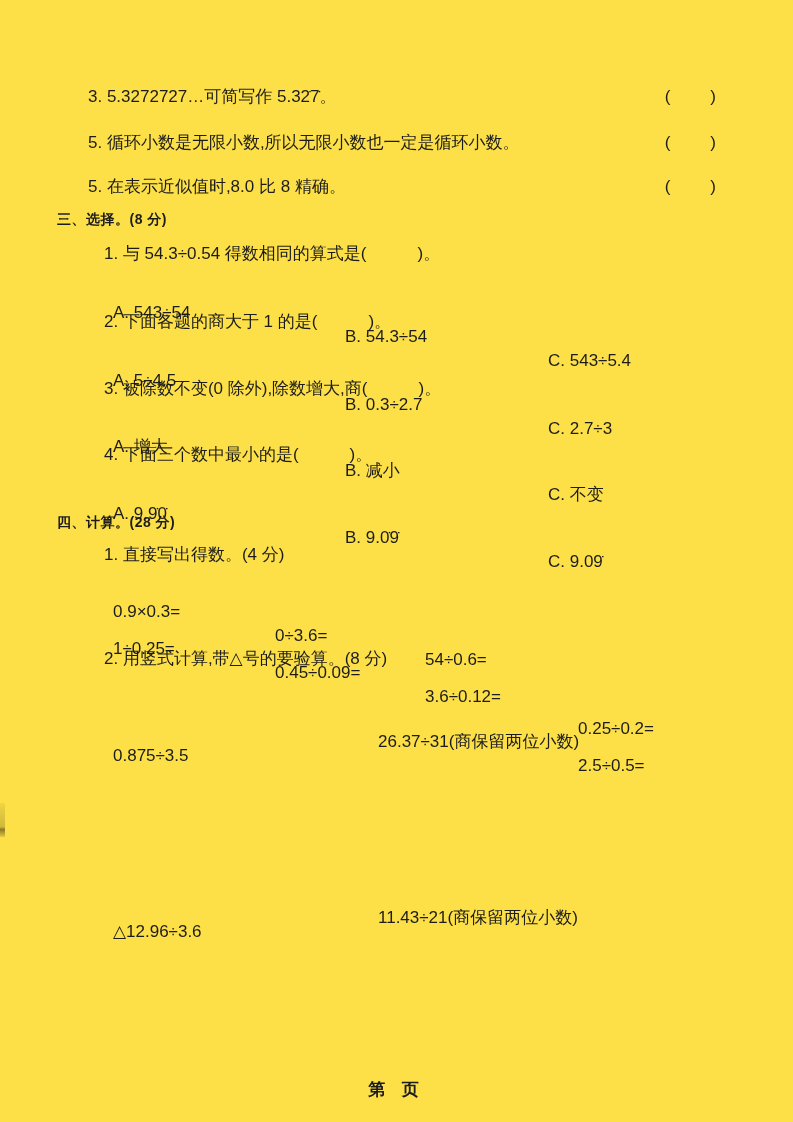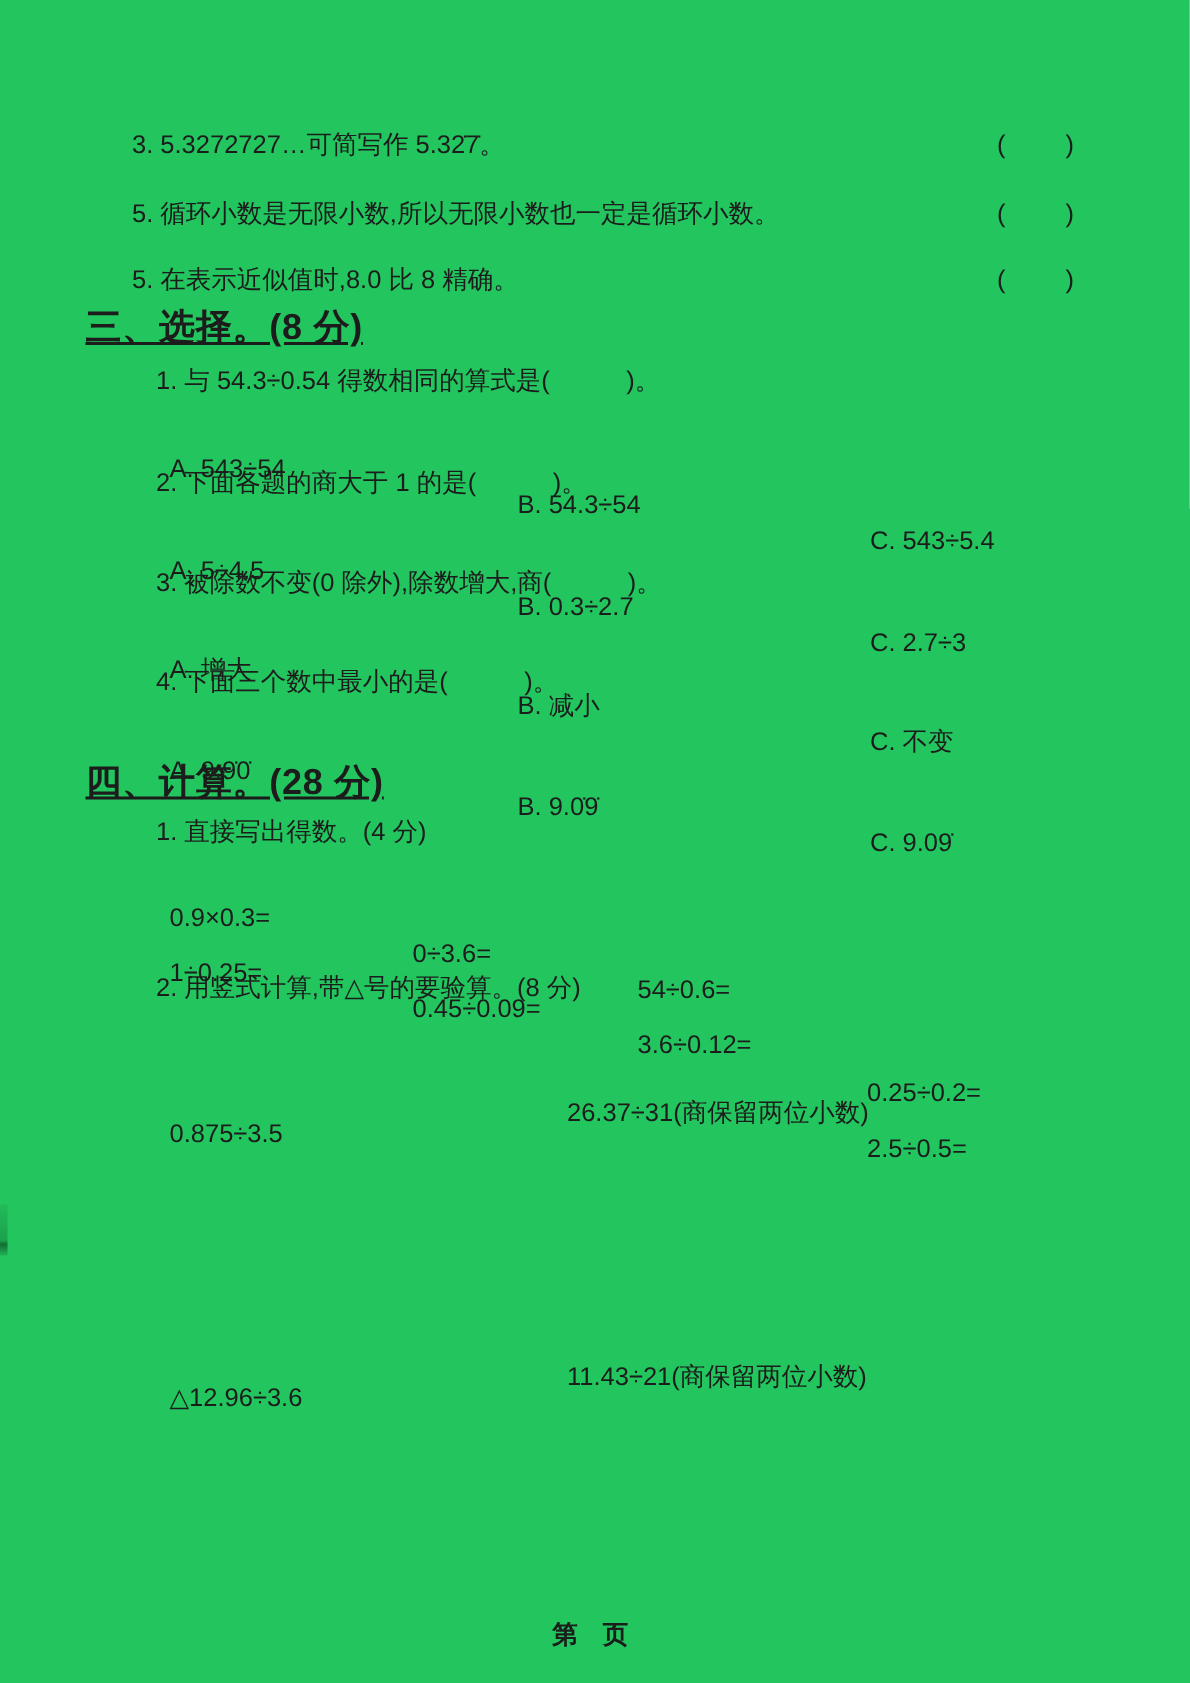--- a/index.html
+++ b/index.html
@@ -4,32 +4,32 @@
 <style>
   * { margin: 0; padding: 0; box-sizing: border-box; }
   html, body { width: 793px; height: 1122px; }
   body {
     background: #ffffff;
     font-family: "Liberation Sans", "DejaVu Sans", sans-serif;
     color: #1c1c1c;
     position: relative;
     overflow: hidden;
   }
-  .page { position: absolute; inset: 0; background: #22c55e; }
+  .page { position: absolute; inset: 0; background: #fde047; }
   .line { position: absolute; white-space: pre; font-size: 17px; line-height: 24px; }
-  .sec-title { left: 57px; font-size: 24px; font-weight: 700; letter-spacing: 0.5px; text-decoration: underline; }
+  .sec-title { left: 57px; font-size: 14px; font-weight: 700; letter-spacing: 0.5px; }
   .stem { left: 104px; }
   .judge-line {
     left: 88px; width: 630px;
     display: flex; justify-content: space-between; align-items: flex-start;
   }
   .judge-text { white-space: pre; }
   .judge-paren { white-space: pre; letter-spacing: 2px; }
   .opt { position: absolute; white-space: pre; }
-  .opt-a { left: 113px; } .opt-b { left: 345px; } .opt-c { left: 580px; }
+  .opt-a { left: 113px; } .opt-b { left: 345px; } .opt-c { left: 548px; }
   .col1 { left: 113px; text-align: right; } .col2 { left: 275px; text-align: right; } .col3 { left: 425px; } .col4 { left: 578px; margin-top: 45px; }
   .vcol1 { left: 113px; margin-top: 38px; } .vcol2 { left: 378px; }
   .footer {
     left: 0; width: 100%; text-align: center;
     font-size: 17px; font-weight: 600; letter-spacing: 6px;
   }
   .scan-artifact {
     position: absolute; left: 0; top: 803px; width: 5px; height: 34px;
     background: linear-gradient(180deg, rgba(0,0,0,0.05), rgba(0,0,0,0.18) 70%, rgba(0,0,0,0.45) 78%, rgba(0,0,0,0.10));
     border-radius: 1px;

